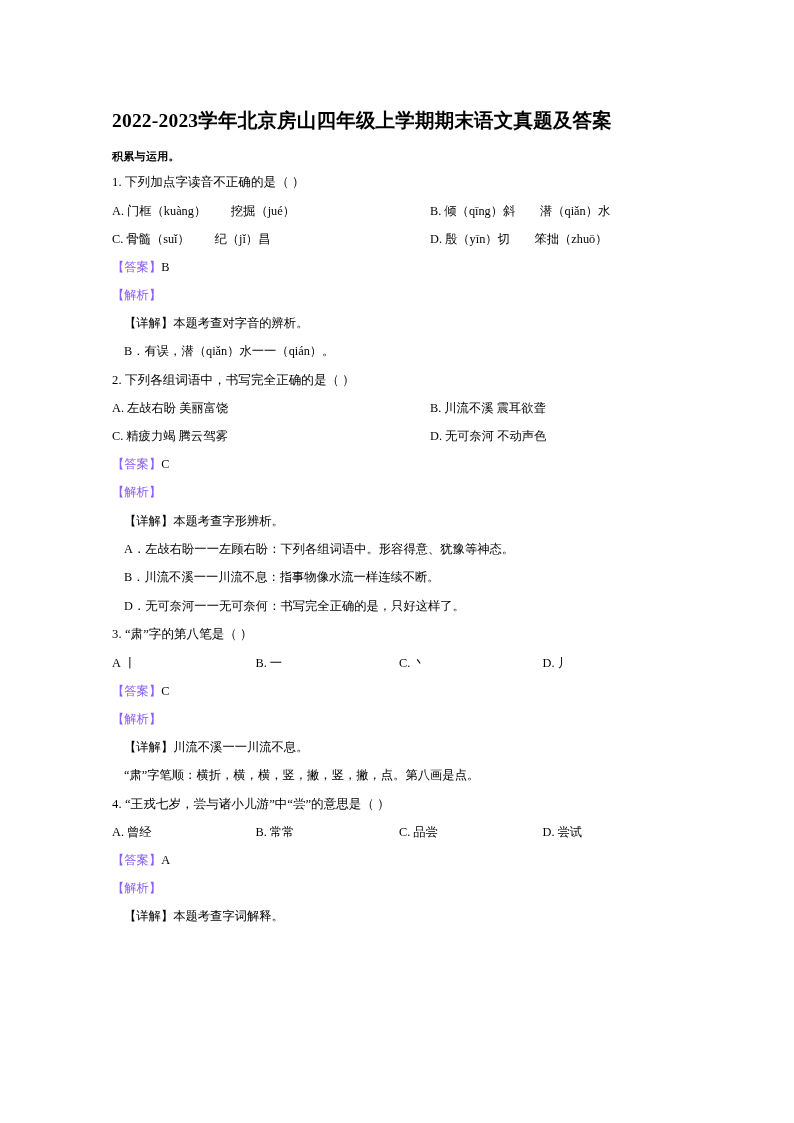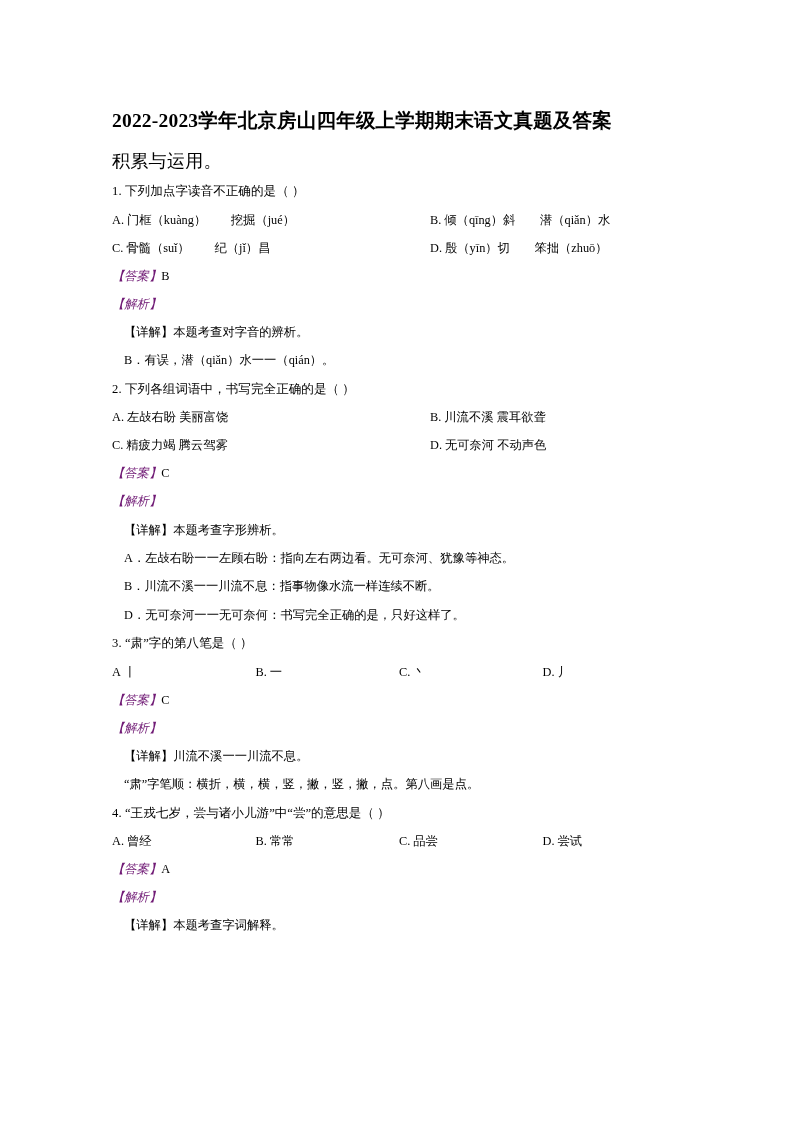--- a/index.html
+++ b/index.html
@@ -25,22 +25,22 @@
   }
   .doc-title {
     font-size: 19.5px;
     font-weight: bold;
     letter-spacing: 0.2px;
     line-height: 1.5;
     margin: 0 0 14px 0;
     white-space: nowrap;
   }
   .section-head {
-    font-size: 18px;
-    font-weight: normal;
+    font-size: 11px;
+    font-weight: bold;
     margin: 0 0 9px 0;
     letter-spacing: 0.3px;
   }
   .q-line {
     font-size: 12.6px;
     line-height: 1.55;
     margin: 0 0 9px 0;
   }
   .q-num {
     letter-spacing: 0.2px;
@@ -73,23 +73,22 @@
   .opt-row4 .col {
     flex: 0 0 25%;
     display: flex;
   }
   .ans-line {
     font-size: 12.3px;
     line-height: 1.55;
     margin: 0 0 9px 0;
   }
   .tag-box {
-    color: #701a75;
+    color: #8b5cf6;
     display: inline-block;
-    font-style: italic;
   }
   .body-line {
     font-size: 12.3px;
     line-height: 1.58;
     margin: 0 0 9px 12px;
   }
   .stroke {
     font-family: "DejaVu Sans", sans-serif;
   }
 </style>
@@ -159,21 +158,21 @@
       <span class="opt-txt">无可奈河  不动声色</span>
     </div>
   </div>
   <div class="ans-line">
     <span class="tag-box">【答案】</span><span>C</span>
   </div>
   <div class="ans-line">
     <span class="tag-box">【解析】</span>
   </div>
   <div class="body-line">【详解】本题考查字形辨析。</div>
-  <div class="body-line">A．左敁右盼一一左顾右盼：指向左右两边看。无可奈河、犹豫等神态。</div>
+  <div class="body-line">A．左敁右盼一一左顾右盼：下列各组词语中。形容得意、犹豫等神态。</div>
   <div class="body-line">B．川流不溪一一川流不息：指事物像水流一样连续不断。</div>
   <div class="body-line">D．无可奈河一一无可奈何：书写完全正确的是，只好这样了。</div>
 
   <div class="q-line">
     <span class="q-num">3.</span>
     <span>“肃”字的第八笔是（      ）</span>
   </div>
   <div class="opt-row4">
     <div class="col">
       <span class="opt-lbl">A</span>

